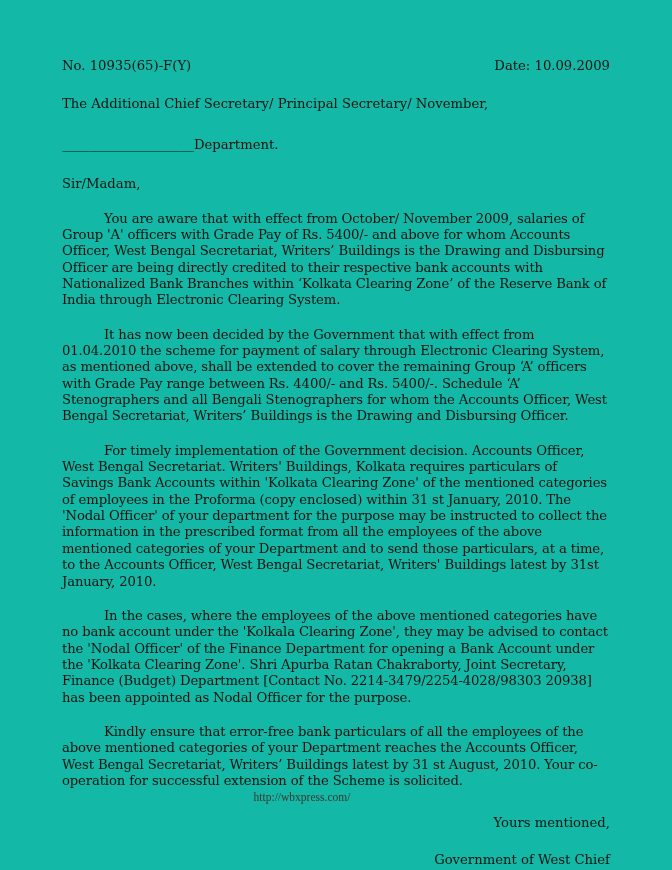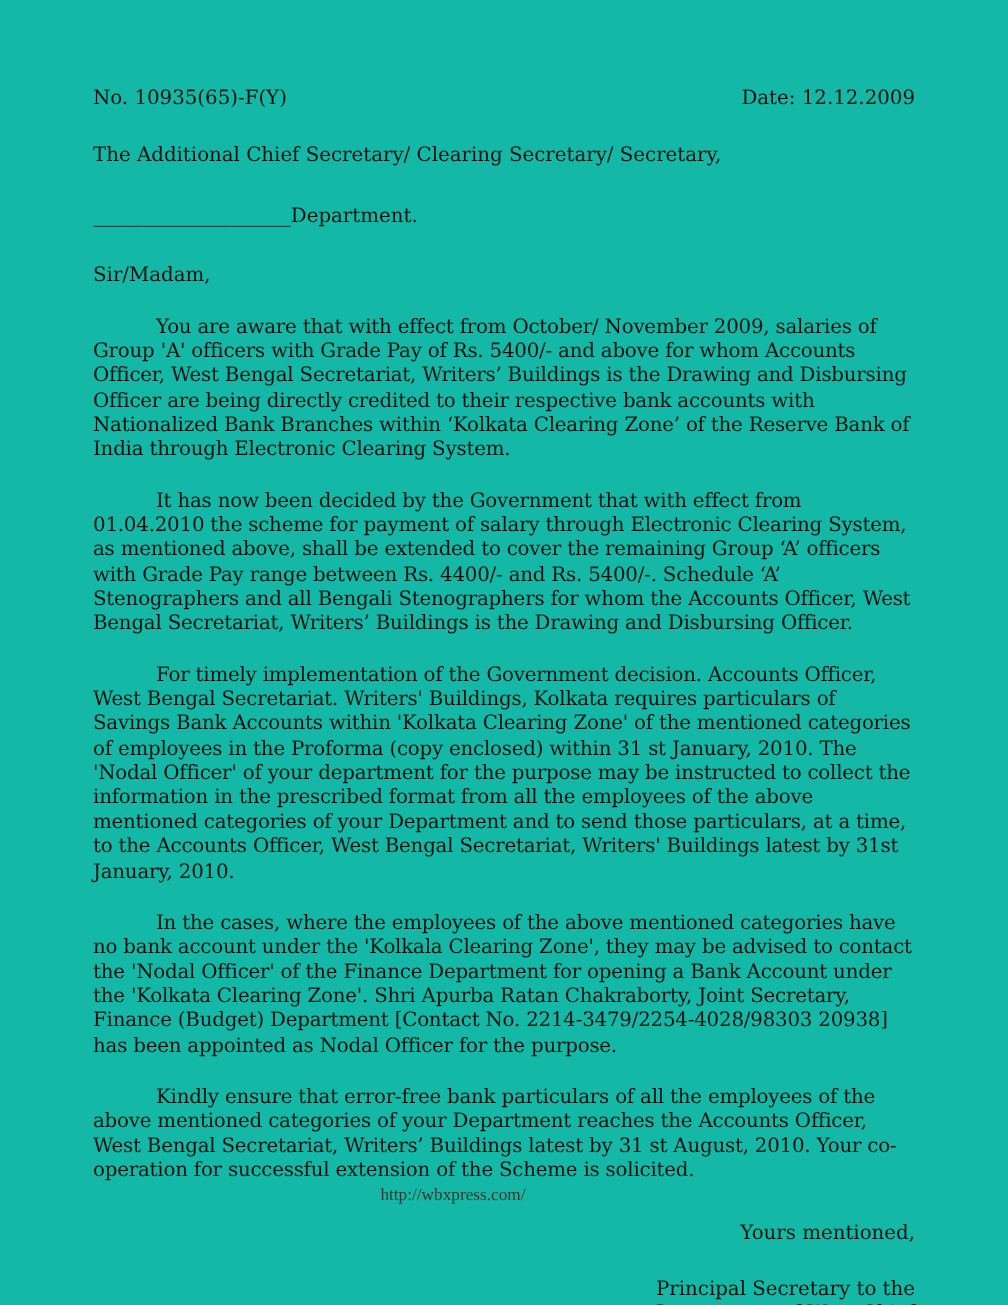--- a/index.html
+++ b/index.html
@@ -84,40 +84,39 @@
   }
 </style>
 </head>
 <body>
 
 <div class="page">
   <div class="content">
 
     <div class="ref-row">
       <span>No. 10935(65)-F(Y)</span>
-      <span>Date: 12.12.2009</span>
+      <span>Date: 10.09.2009</span>
     </div>
 
     <div class="addressee">
-      <div>The Additional Chief Secretary/ Clearing Secretary/ Secretary,</div>
+      <div>The Additional Chief Secretary/ Principal Secretary/ November,</div>
       <div class="line2">____________________Department.</div>
     </div>
 
     <div class="salutation">Sir/Madam,</div>
 
     <p class="para">You are aware that with effect from October/ November 2009, salaries of Group 'A' officers with Grade Pay of Rs. 5400/- and above for whom Accounts Officer, West Bengal Secretariat, Writers’ Buildings is the Drawing and Disbursing Officer are being directly credited to their respective bank accounts with Nationalized Bank Branches within ‘Kolkata Clearing Zone’ of the Reserve Bank of India through Electronic Clearing System.</p>
     <p class="para">It has now been decided by the Government that with effect from 01.04.2010 the scheme for payment of salary through Electronic Clearing System, as mentioned above, shall be extended to cover the remaining Group ‘A’ officers with Grade Pay range between Rs. 4400/- and Rs. 5400/-. Schedule ‘A’ Stenographers and all Bengali Stenographers for whom the Accounts Officer, West Bengal Secretariat, Writers’ Buildings is the Drawing and Disbursing Officer.</p>
     <p class="para">For timely implementation of the Government decision. Accounts Officer, West Bengal Secretariat. Writers' Buildings, Kolkata requires particulars of Savings Bank Accounts within 'Kolkata Clearing Zone' of the mentioned categories of employees in the Proforma (copy enclosed) within 31 st January, 2010. The 'Nodal Officer' of your department for the purpose may be instructed to collect the information in the prescribed format from all the employees of the above mentioned categories of your Department and to send those particulars, at a time, to the Accounts Officer, West Bengal Secretariat, Writers' Buildings latest by 31st January, 2010.</p>
     <p class="para">In the cases, where the employees of the above mentioned categories have no bank account under the 'Kolkala Clearing Zone', they may be advised to contact the 'Nodal Officer' of the Finance Department for opening a Bank Account under the 'Kolkata Clearing Zone'. Shri Apurba Ratan Chakraborty, Joint Secretary, Finance (Budget) Department [Contact No. 2214-3479/2254-4028/98303 20938] has been appointed as Nodal Officer for the purpose.</p>
     <p class="para">Kindly ensure that error-free bank particulars of all the employees of the above mentioned categories of your Department reaches the Accounts Officer, West Bengal Secretariat, Writers’ Buildings latest by 31 st August, 2010. Your co-operation for successful extension of the Scheme is solicited.</p>
 
     <div class="closing">Yours mentioned,</div>
 
     <div class="signature">
-      <div>Principal Secretary to the</div>
       <div>Government of West Chief</div>
       <div>Finance Department</div>
     </div>
 
   </div>
 
   <div class="footer">http://wbxpress.com/</div>
 </div>
 
 </body></html>

